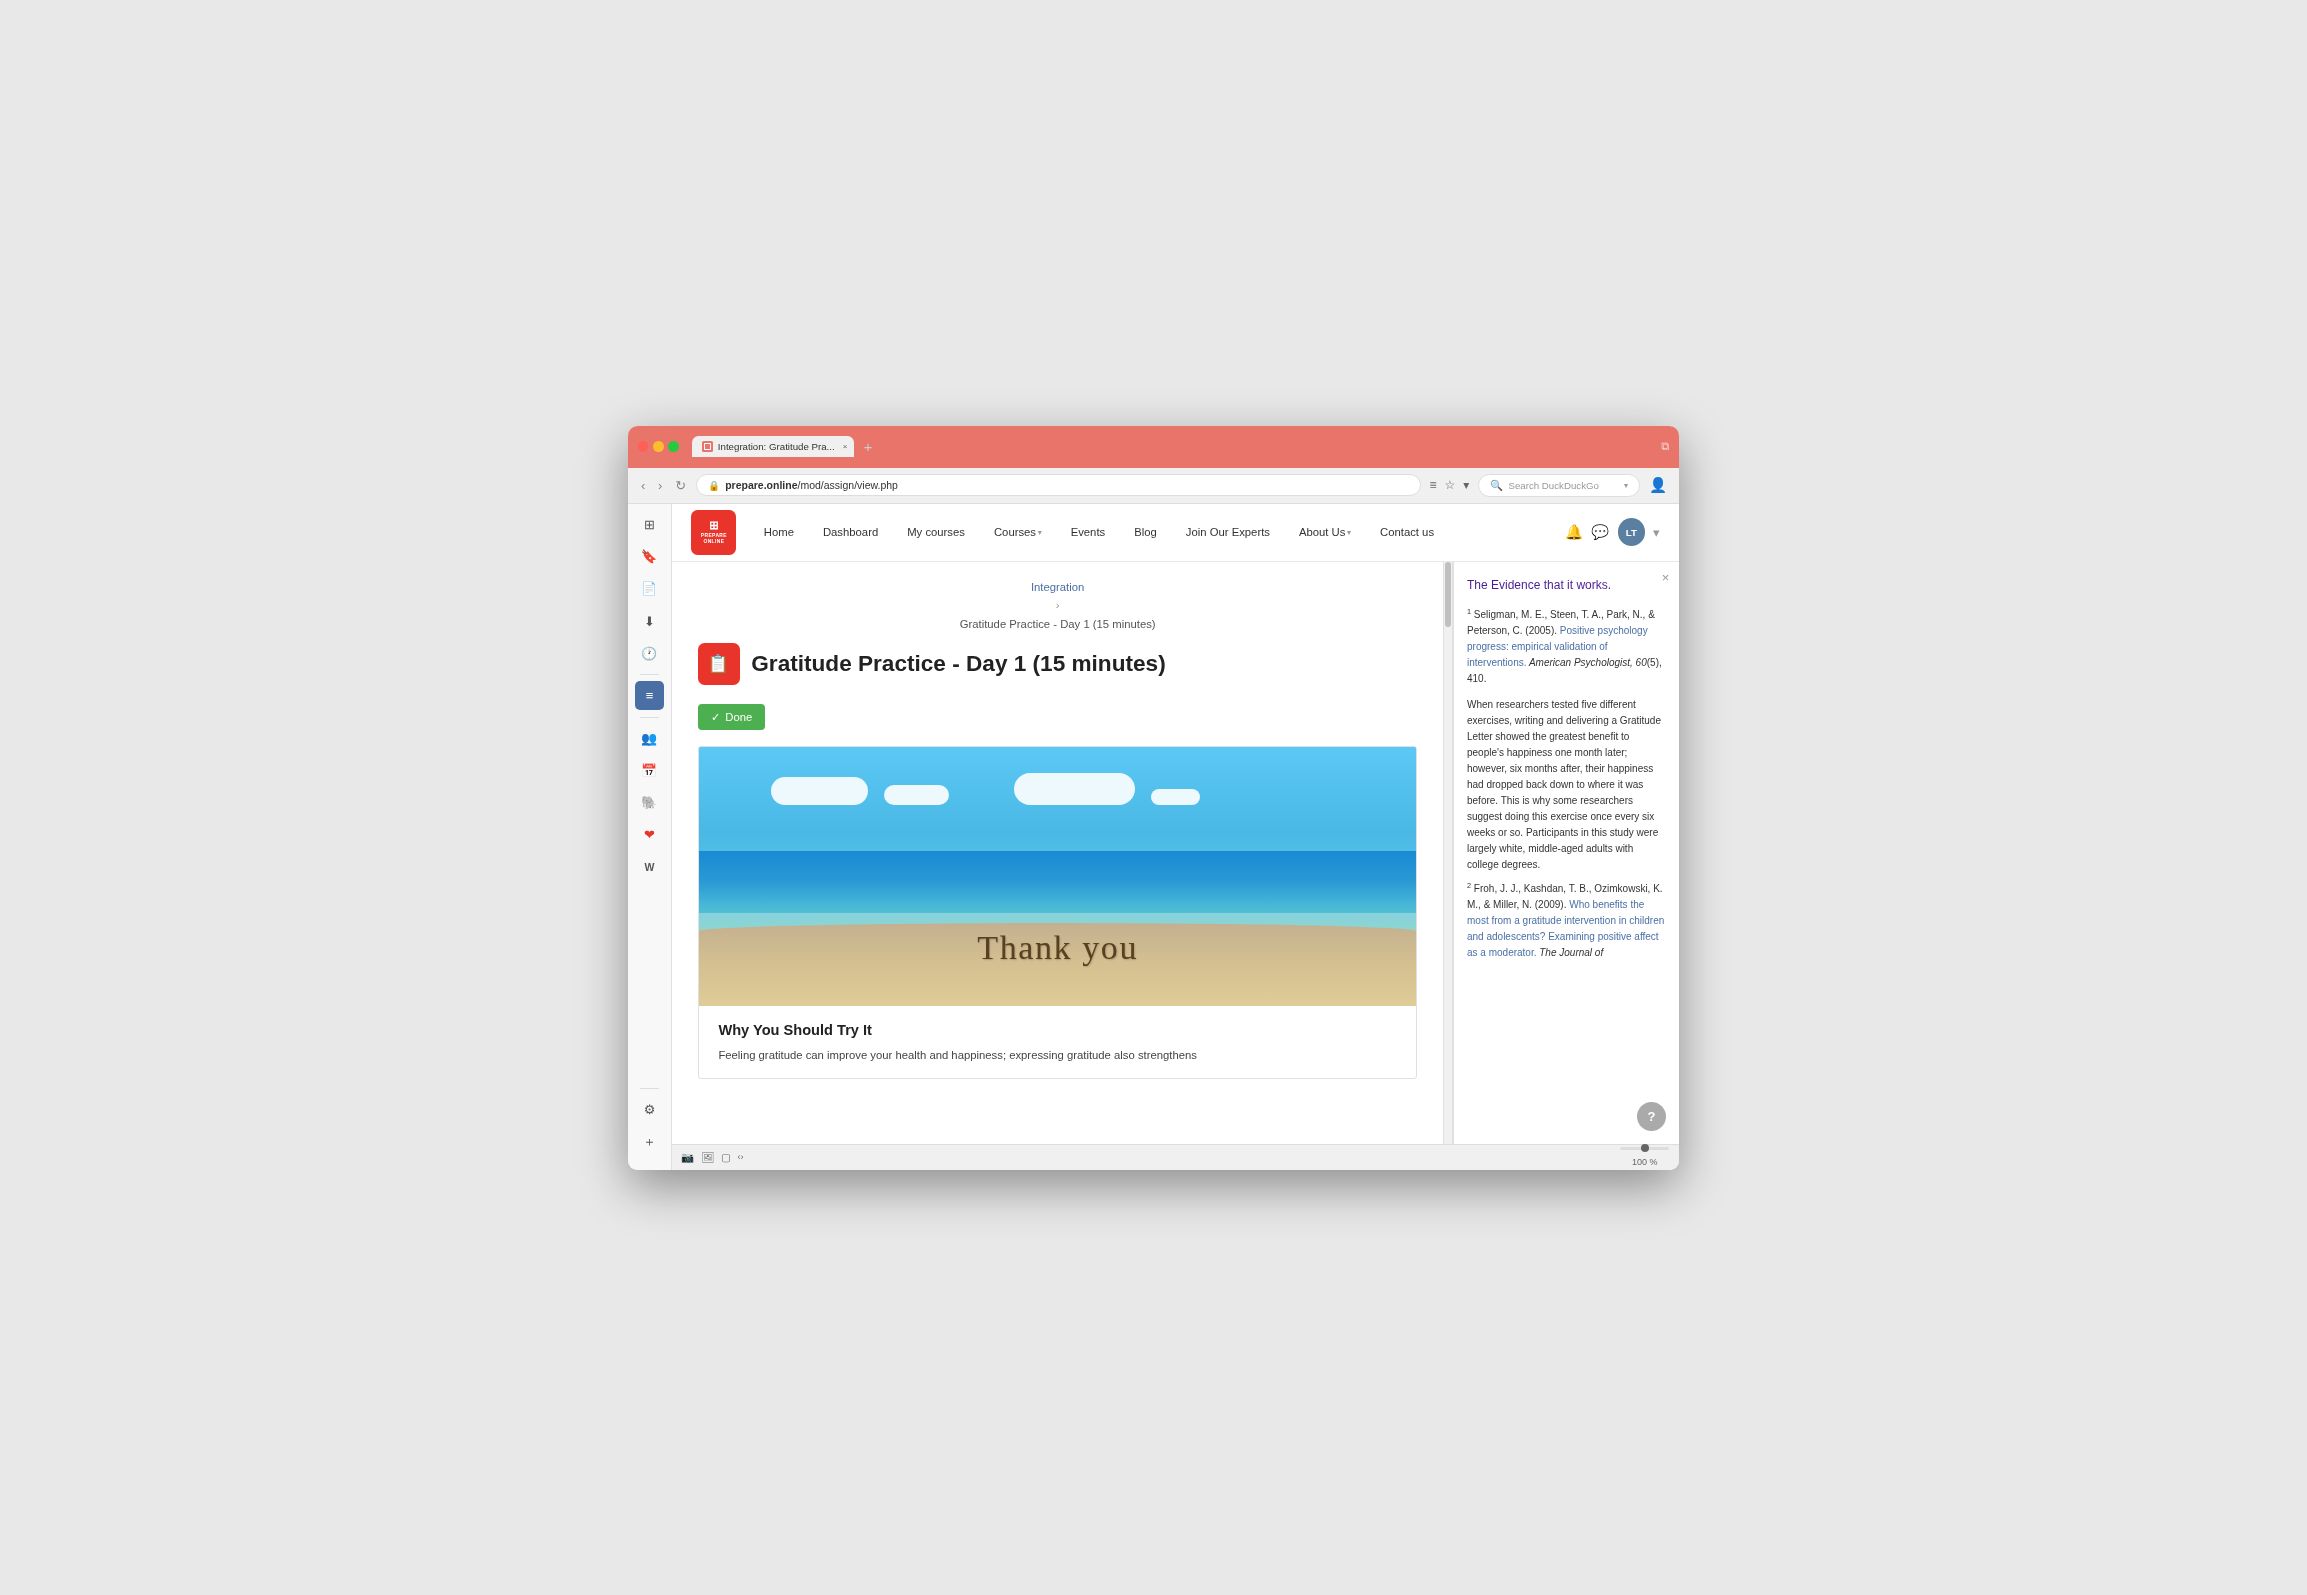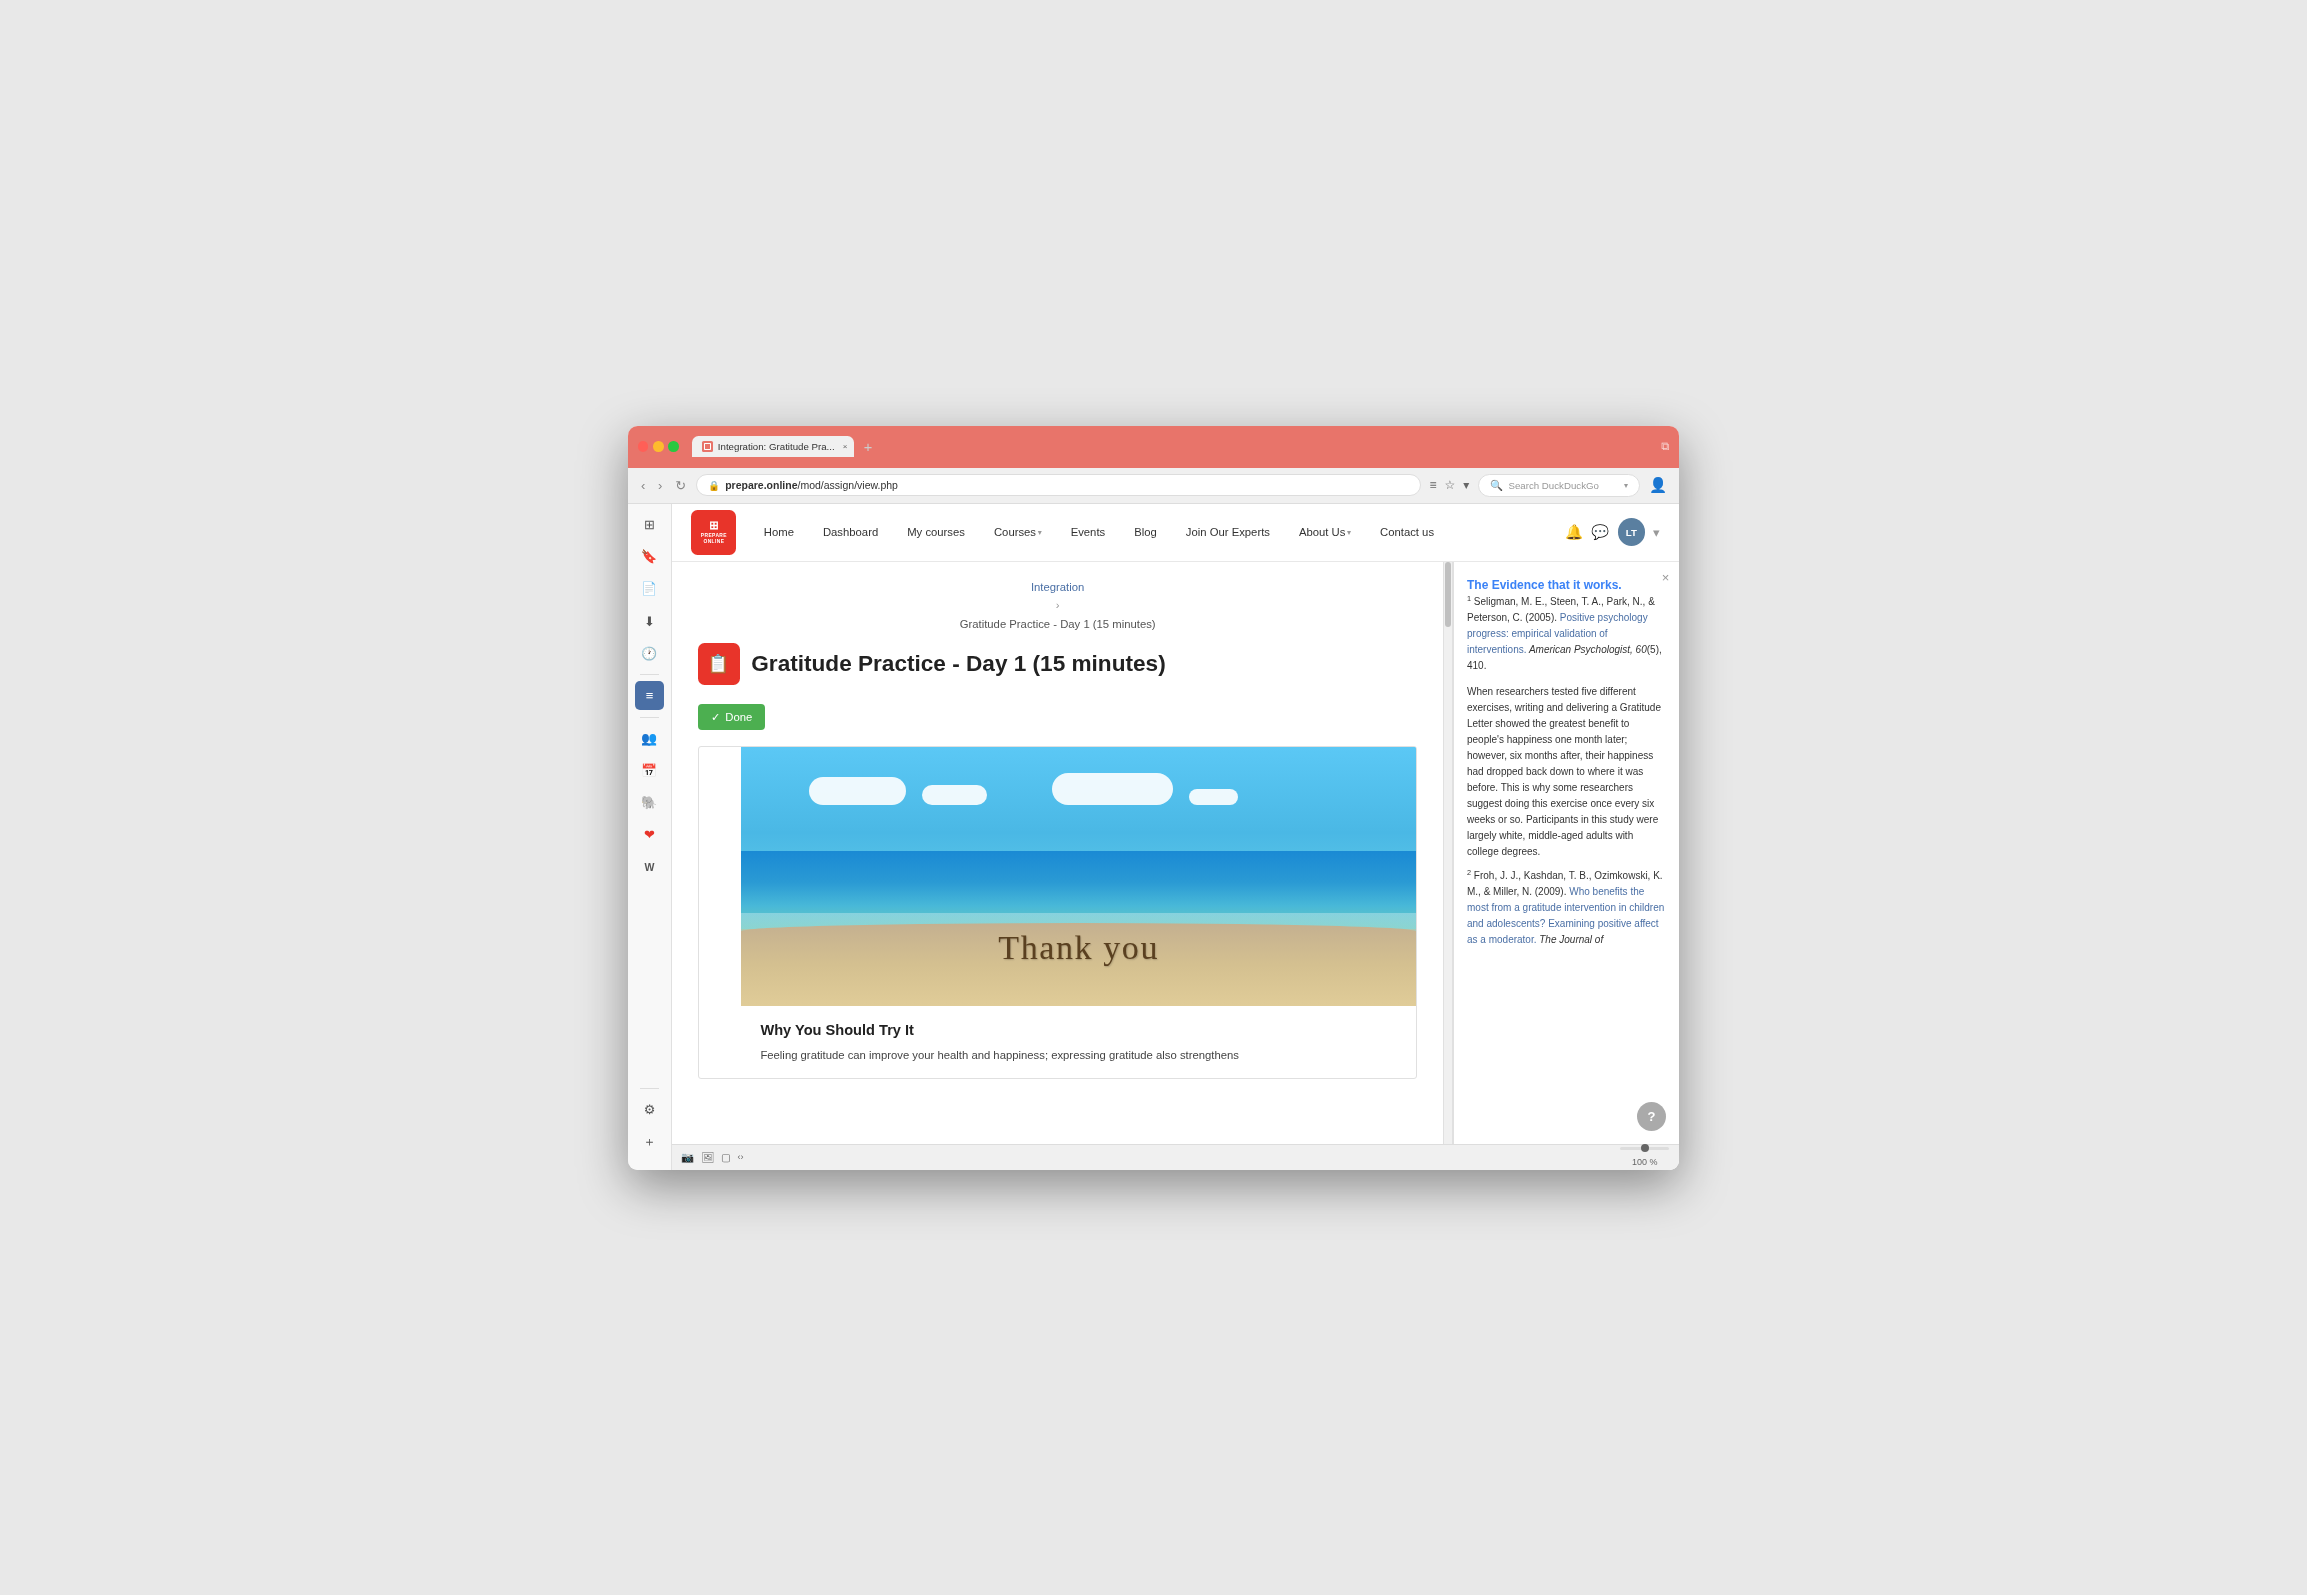--- a/index.html
+++ b/index.html
@@ -195,21 +195,21 @@
       flex-direction: column;
       overflow-y: auto;
       flex-shrink: 0;
       position: relative;
     }
     .right-panel-close {
       position: absolute; top: 8px; right: 9.7px;
       cursor: pointer; font-size: 13px; color: #999; z-index: 10;
     }
     .right-panel-content { padding: 16px 13px; }
-    .panel-title { font-size: 12px; font-weight: 700; color: #3b82f6; line-height: 1.3; }
+    .panel-title { font-size: 12px; font-weight: 400; color: #4c1d95; margin-bottom: 13px; line-height: 1.3; }
     .citation { font-size: 10px; color: #333; line-height: 1.6; margin-bottom: 9.7px; }
     .citation sup { font-size: 7.3px; }
     .citation-link { color: #4a6fa5; text-decoration: none; }
     .citation-italic { font-style: italic; }
     .panel-text { font-size: 10px; color: #333; line-height: 1.6; margin-bottom: 7px; }
     
     
     .breadcrumb { display: flex; align-items: center; gap: 6.5px; margin-bottom: 13px; font-size: 11.3px; flex-direction: column; }
     .breadcrumb-link { color: #4a6fa5; text-decoration: none; cursor: pointer; }
     .breadcrumb-arrow { color: #999; }
@@ -235,21 +235,20 @@
       margin-bottom: 16px;
     }
     
     
     .content-card {
       background: white;
       border: 0.8px solid #e0e0e0;
       border-radius: 3px;
       overflow: hidden;
       margin-bottom: 19.4px;
-      padding-left: 42px;
     }
     
     .beach-image {
       width: 100%; height: 259px;
       background: linear-gradient(180deg, #5bc8f5 0%, #3aa8e8 30%, #1a8ad4 50%, #7ac5a0 65%, #c4b080 78%, #d4c090 100%);
       position: relative; overflow: hidden;
     }
     .beach-sky { position: absolute; top: 0; left: 0; right: 0; height: 55%; background: linear-gradient(180deg, #5bc8f5 0%, #4ab8e5 60%, #5dc8e8 100%); }
     .beach-clouds {
       position: absolute; top: 10%; left: 10%; right: 10%;

